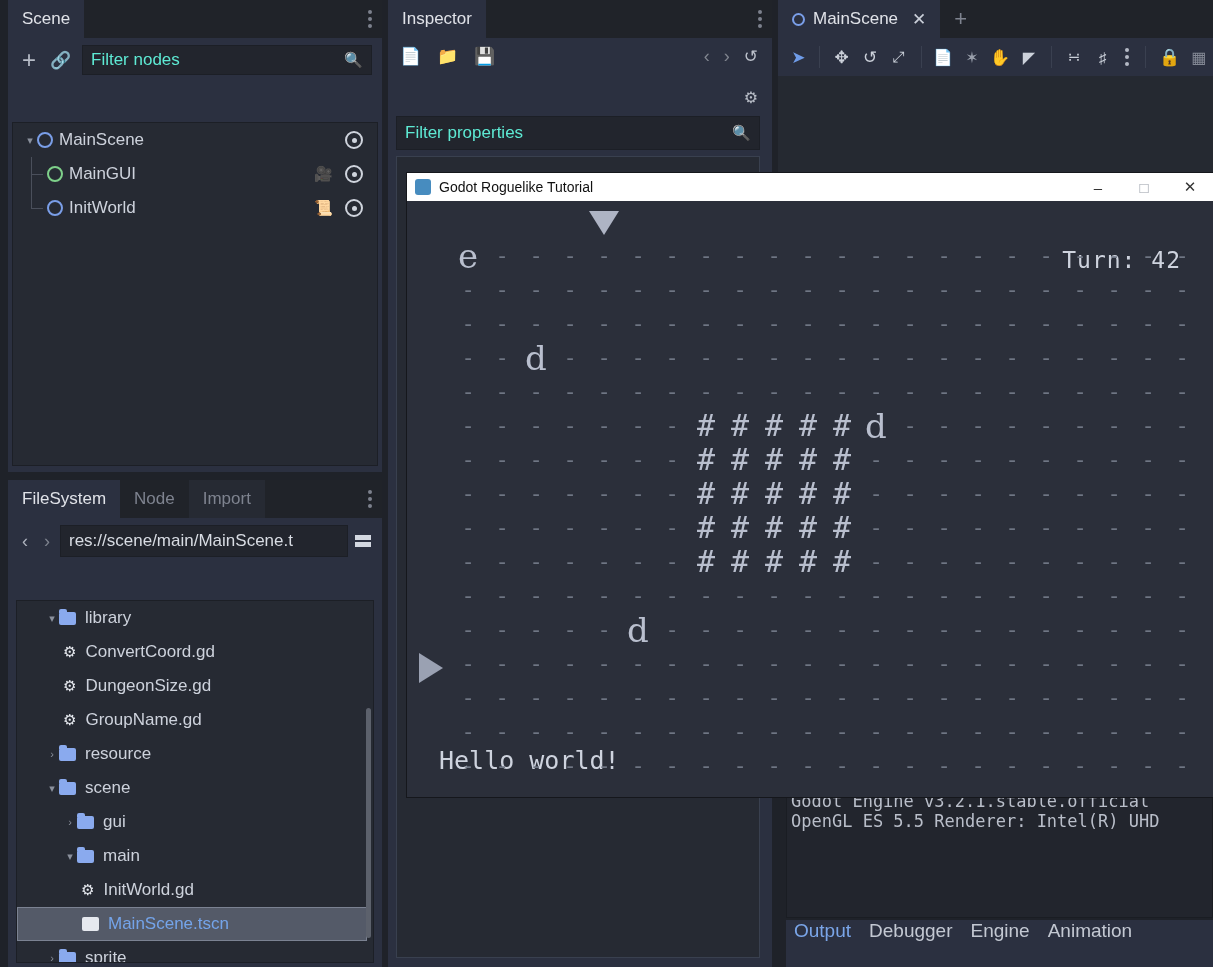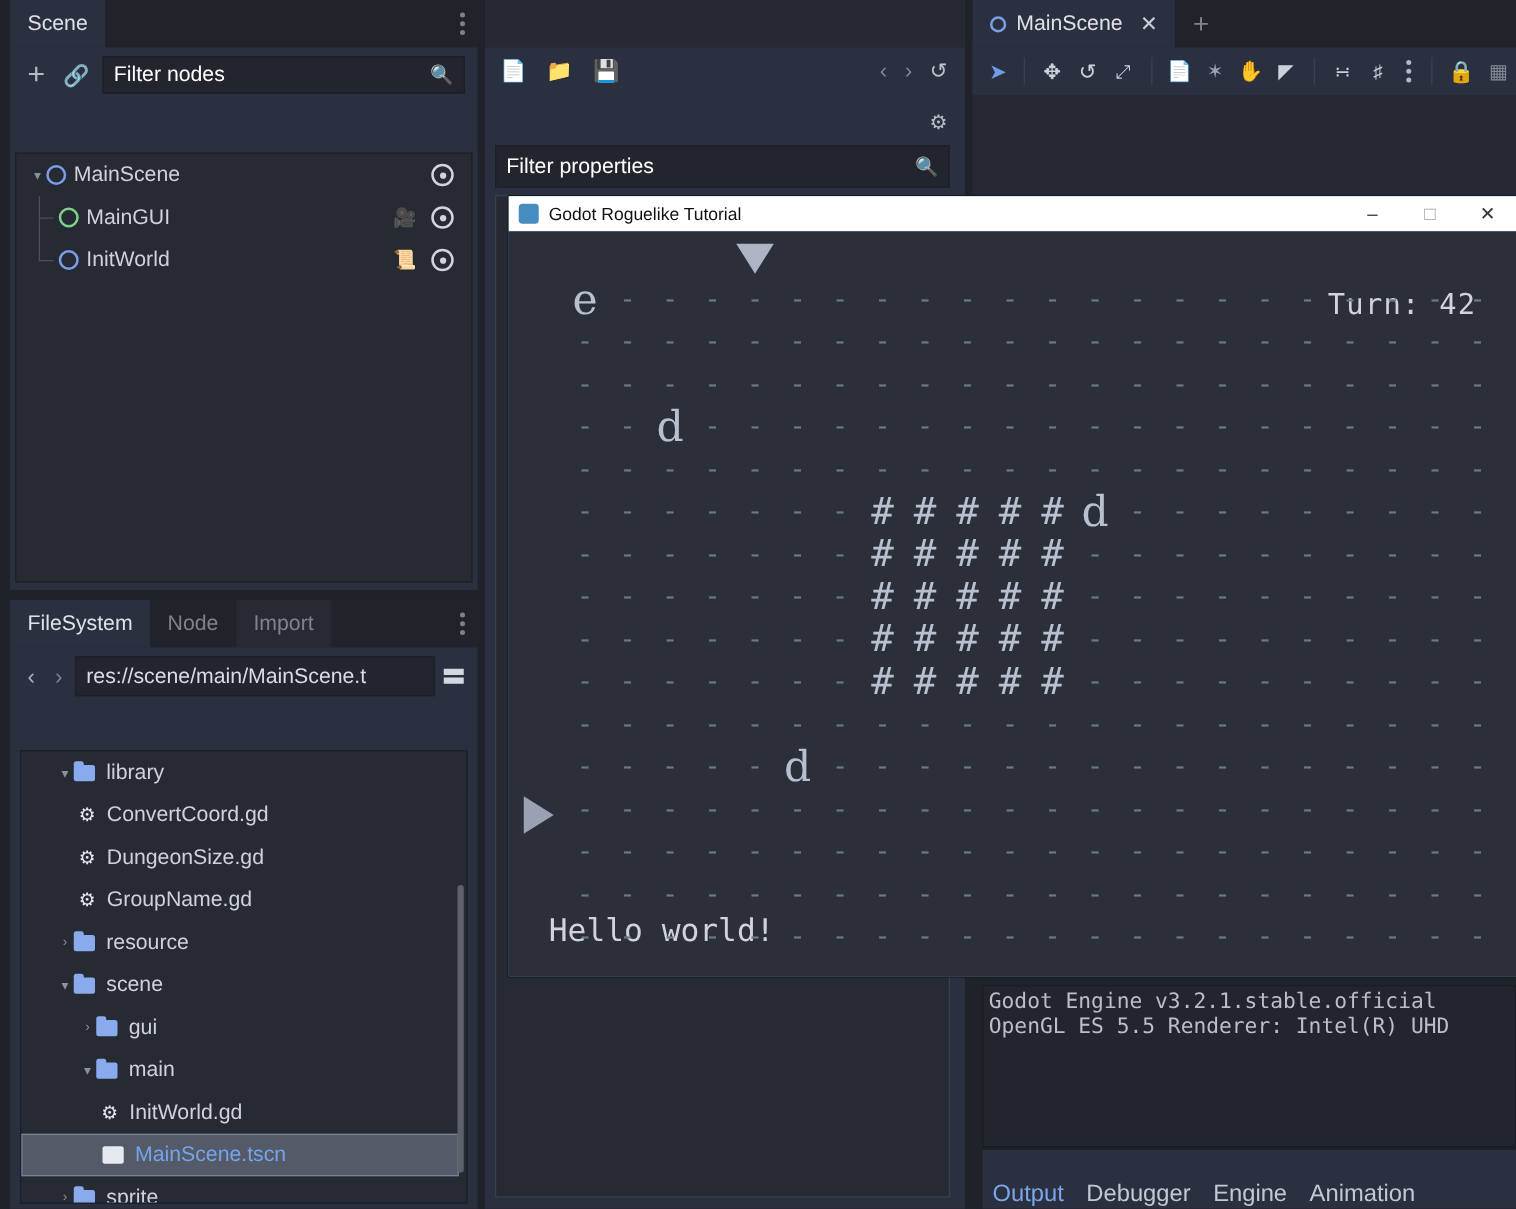--- a/index.html
+++ b/index.html
@@ -24,53 +24,53 @@
     position: absolute; right: 10px; top: 50%; transform: translateY(-50%);
     width: 4px; display: flex; flex-direction: column; gap: 3px;
   }
   .dots3 i { width: 4px; height: 4px; border-radius: 50%; background: #7c818d; display: block; }
   .body { background: #2b3040; }
   .field {
     background: #22252d; border: 1px solid #1c1f26;
     display: flex; align-items: center; padding: 0 8px;
     color: #cbd0da; font-size: 17px;
   }
-  .field .ph { color: #ffffff; flex: 1; }
+  .field .ph { color: #5eead4; flex: 1; }
   .field .val { color: #d8dce3; flex: 1; white-space: nowrap; overflow: hidden; }
   .icobtn { color: #b7bcc7; cursor: default; display: flex; align-items: center; justify-content: center; }
   .tree { background: #262a33; border: 1px solid #1c1f26; position: relative; overflow: hidden; }
   .row { display: flex; align-items: center; height: 34px; font-size: 17px; color: #cdd2dc; white-space: nowrap; }
   .row .lbl { padding-left: 4px; }
   .arrow { width: 14px; color: #8a909c; font-size: 11px; text-align: center; }
   .nodecircle { width: 16px; height: 16px; border-radius: 50%; border: 2px solid #7a9ee8; margin-right: 2px; }
   .nodecircle.green { border-color: #7ed08a; }
   .folder { width: 17px; height: 13px; background: #8aaaee; border-radius: 2px 2px 2px 2px; position: relative; margin-right: 5px; }
   .folder:before { content:""; position:absolute; left:0; top:-3px; width:8px; height:4px; background:#8aaaee; border-radius:2px 2px 0 0; }
   .gear { color: #e6e9ef; font-size: 15px; margin-right: 5px; }
   .eye { width: 18px; height: 18px; border-radius: 50%; border: 2.5px solid #cfd4dd; display:flex; align-items:center; justify-content:center;}
   .eye:after { content:""; width:5px; height:5px; border-radius:50%; background:#cfd4dd; }
 
   
-  #gamewin { position: absolute; left: 407px; top: 157px; width: 806px; height: 624px; background: #7dd3fc; box-shadow: 0 0 0 1px #15171c; }
+  #gamewin { position: absolute; left: 407px; top: 173px; width: 806px; height: 624px; background: #0369a1; box-shadow: 0 0 0 1px #15171c; }
   #gametitle { height: 28px; background: #ffffff; display: flex; align-items: center; padding-left: 8px; }
   #gametitle .t { font-size: 14px; color: #111; margin-left: 8px; }
   .winbtns { margin-left: auto; display: flex; }
   .winbtns div { width: 46px; height: 28px; display: flex; align-items: center; justify-content: center; color: #333; font-size: 15px; }
   #gamecanvas { position: relative; width: 100%; height: 596px; background: #2b2f3a; overflow: hidden;
                 font-family: "DejaVu Sans Mono", monospace; }
   .gridcell { position: absolute; color: #aeb4c4; text-align: center; }
   .turnlabel { position: absolute; right: 32px; top: 46px; font-size: 23px; color: #ced3de; letter-spacing: 1px; font-family: "DejaVu Sans Mono", monospace; }
   .helloworld { position: absolute; left: 32px; bottom: 22px; font-size: 25px; color: #ced3de; font-family: "DejaVu Sans Mono", monospace; }
   .tri-down { position:absolute; width:0; height:0; border-left:15px solid transparent; border-right:15px solid transparent; border-top:24px solid #aeb4c4; }
   .tri-right { position:absolute; width:0; height:0; border-top:15px solid transparent; border-bottom:15px solid transparent; border-left:24px solid #9aa1b2; }
 
   
   #outputlog { position:absolute; left:786px; top:788px; width:427px; height:130px; background:#22252d; border:1px solid #1a1d23;
                font-family:"DejaVu Sans Mono", monospace; font-size:17px; color:#b9bec9; padding:2px 4px; overflow:hidden; white-space:nowrap; }
-  #outputtabs { position:absolute; left:786px; top:920px; width:427px; height:47px; background:#2b3040; display:flex; align-items:flex-end; padding-left:8px; gap:18px; }
+  #outputtabs { position:absolute; left:786px; top:920px; width:427px; height:47px; background:#2b3040; display:flex; align-items:flex-start; padding-left:8px; gap:18px; }
   #outputtabs .ot { font-size: 19px; color: #c3c8d2; }
   #outputtabs .ot.active { color: #7aa5e8; }
 
   .sep { width:1px; background:#3a4050; height:22px; margin:0 8px; }
 </style>
 </head>
 <body>
 
 <div id="root">
 
@@ -213,20 +213,30 @@
             <span class="folder"></span>
             <span class="lbl">sprite</span>
           </div>
         </div>
 
       <div style="position:absolute;left:358px;top:190px;width:5px;height:230px;background:#5c616c;border-radius:3px;"></div>
     </div>
   </div>
 
   <div class="panel" style="left:388px; top:0; width:384px; height:967px;">
+    <div class="tabbar" style="width:384px;">
+      <div class="tab active">
+          <span>Inspector</span>
+        </div>
+      <div class="dots3">
+          <i></i>
+          <i></i>
+          <i></i>
+        </div>
+    </div>
     <div class="body" style="position:absolute;left:0;top:38px;width:384px;height:929px;">
       <div style="position:absolute;left:12px;top:8px;display:flex;gap:16px;align-items:center;">
         <span class="icobtn" style="font-size:17px;color:#cfd4dd;">📄</span>
         <span class="icobtn" style="font-size:17px;color:#cfd4dd;">📁</span>
         <span class="icobtn" style="font-size:17px;color:#cfd4dd;">💾</span>
       </div>
       <div style="position:absolute;right:14px;top:8px;display:flex;gap:14px;align-items:center;">
         <span class="icobtn" style="font-size:18px;color:#80858f;">‹</span>
         <span class="icobtn" style="font-size:18px;color:#80858f;">›</span>
         <span class="icobtn" style="font-size:17px;color:#bcc1cb;">↺</span>

